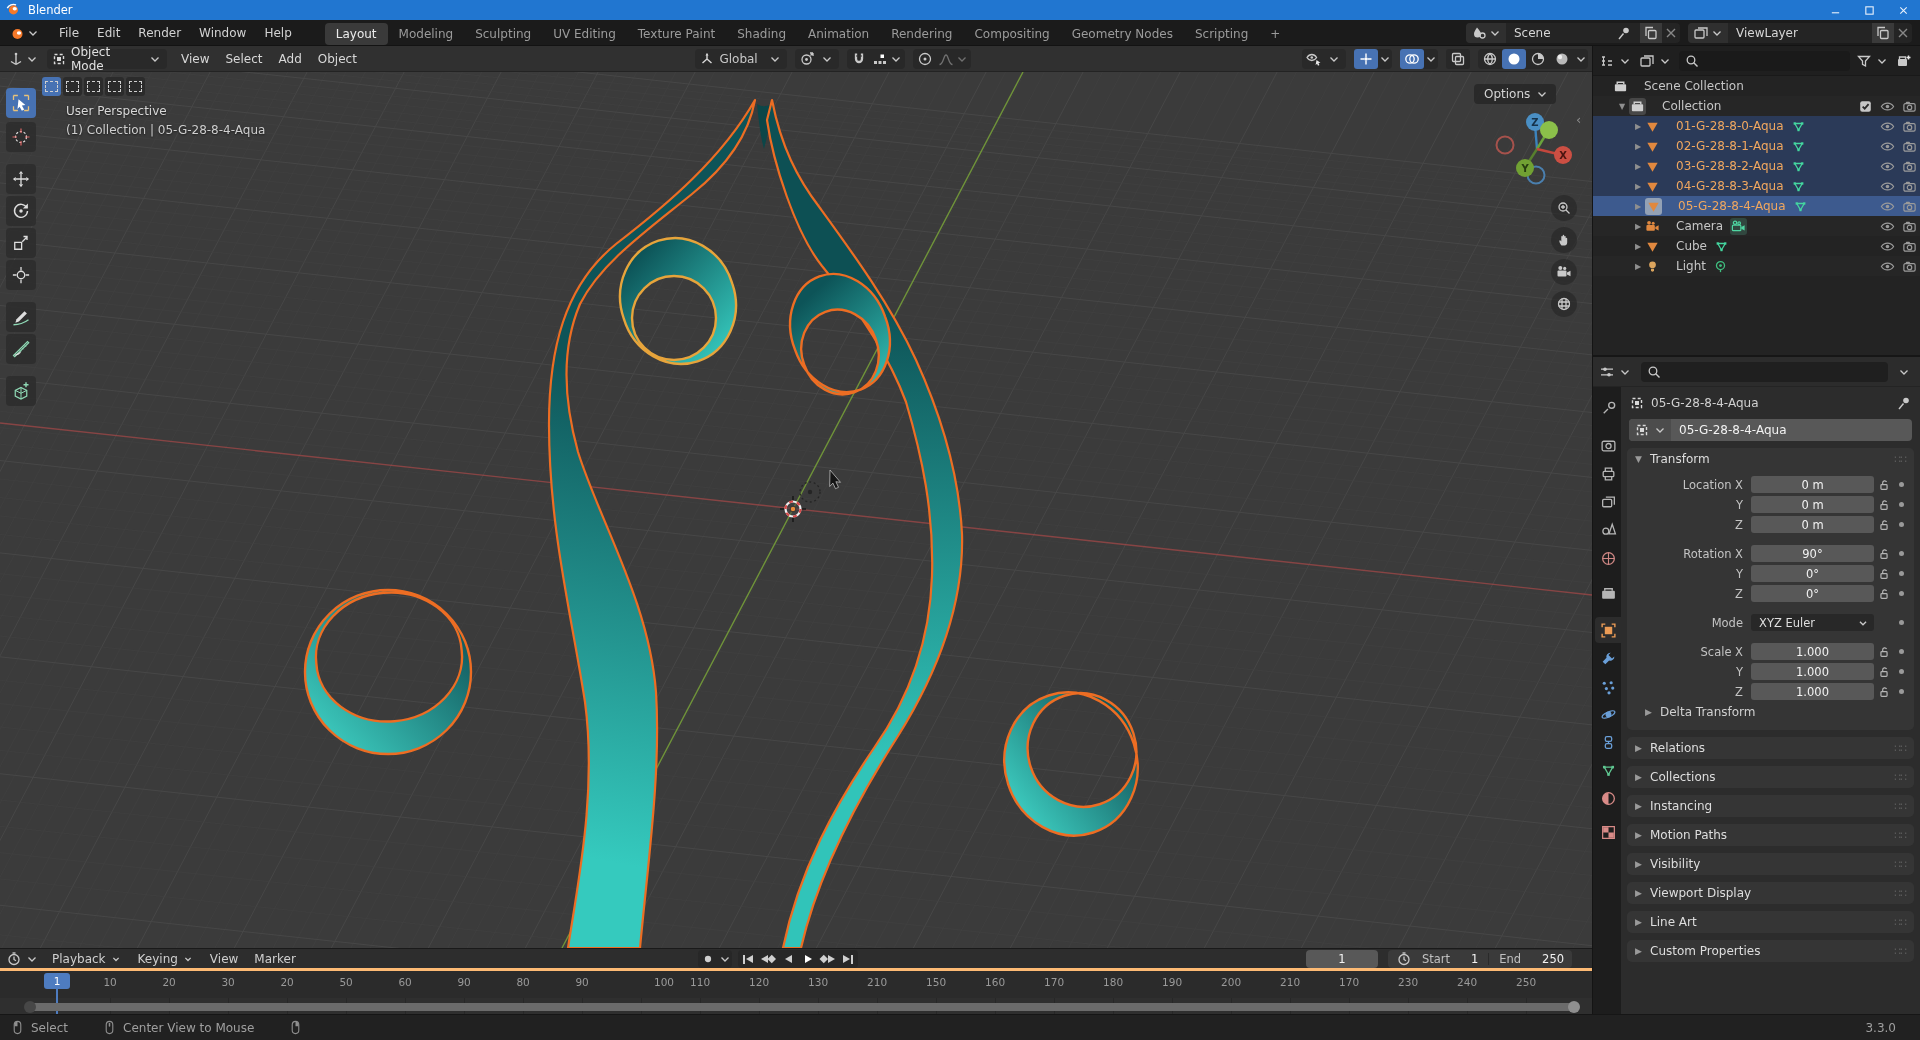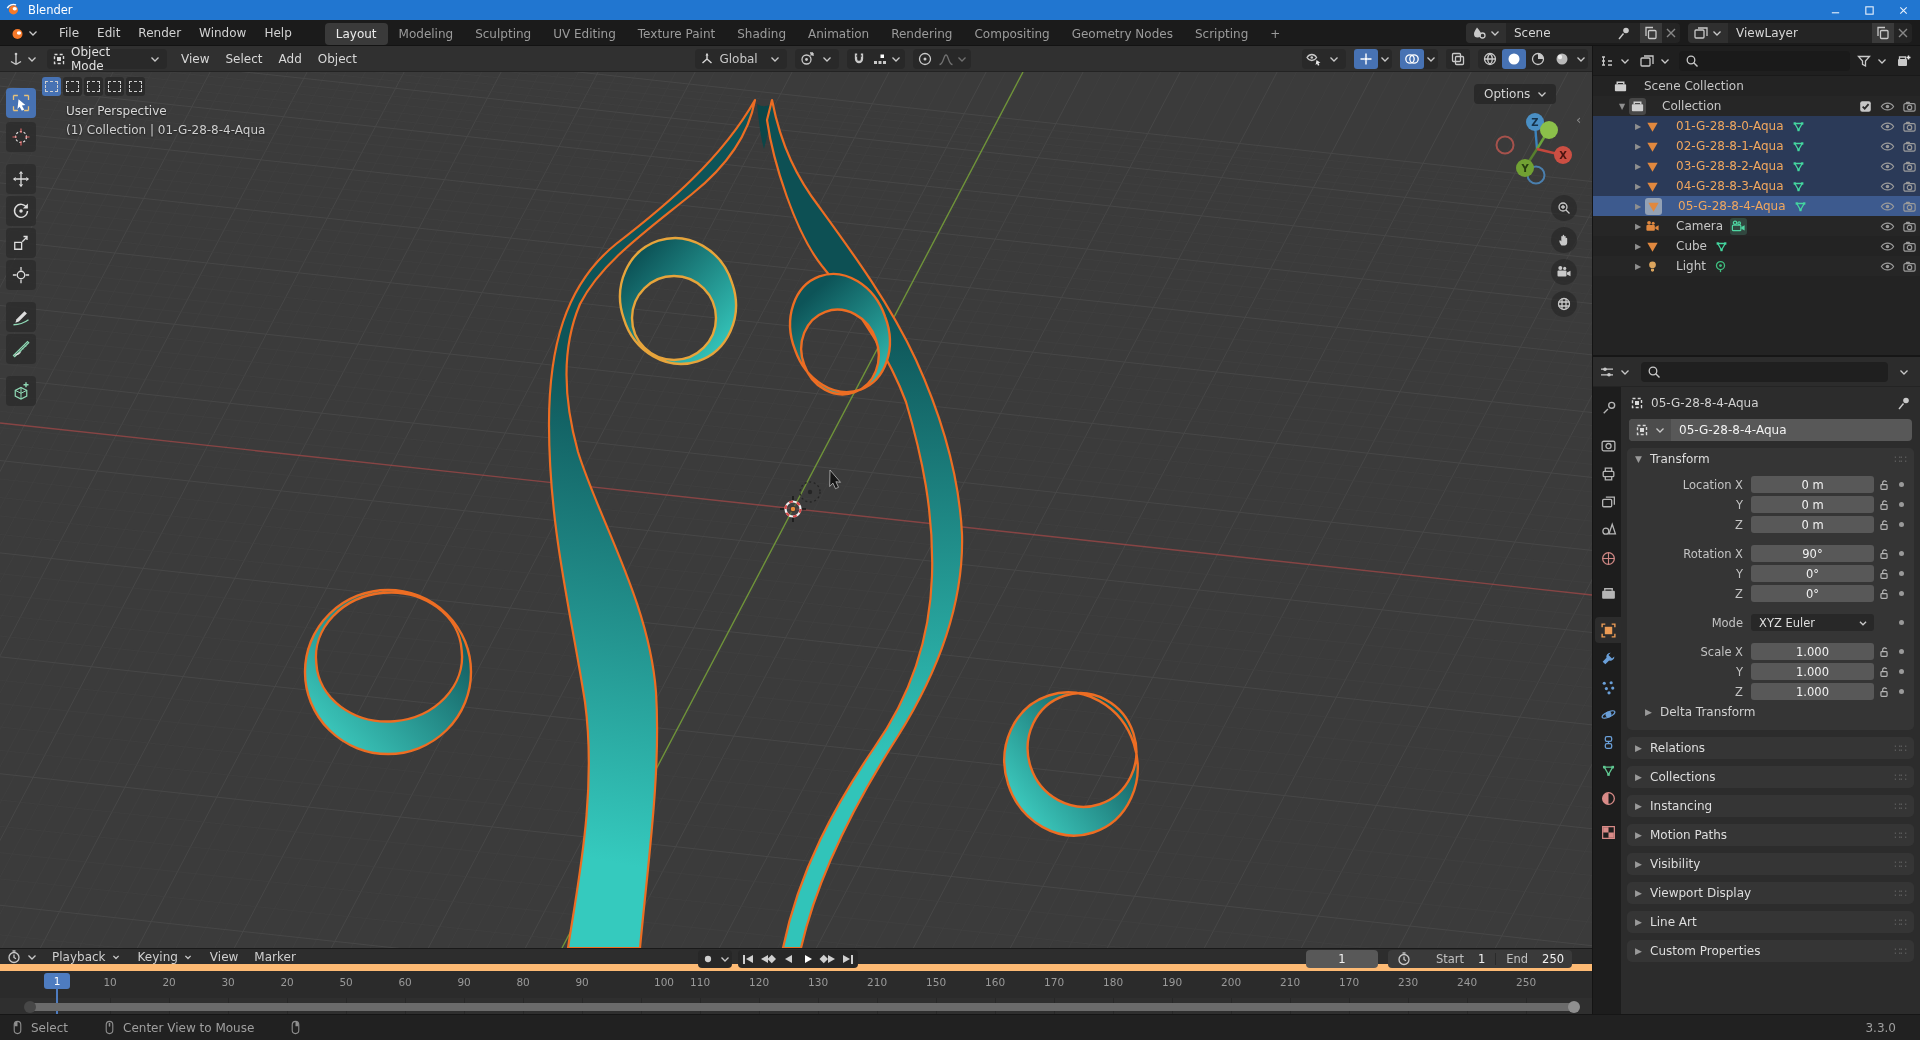--- a/index.html
+++ b/index.html
@@ -91,21 +91,21 @@
   .prow .pfield.dark{background:#282828;justify-content:flex-start;padding-left:8px;color:#dedede;position:relative}
   .prow .pfield.dark .ic{position:absolute;right:4px}
   .prow .plock{width:20px;display:flex;justify-content:center}
   .prow .pdot{width:14px;display:flex;justify-content:center}
   .dot{width:5px;height:5px;border-radius:3px;background:#9a9a9a}
   .pgap{height:8px}
   .deltarow{height:20px;display:flex;align-items:center;color:#d0d0d0;padding-left:18px;gap:5px}
 
   
   #timeline{left:0;top:948px;width:1592px;height:66px;background:#2b2b2b;border-top:1px solid #1a1a1a;box-sizing:border-box}
-  #tlhead{height:22px;background:#2d2d2d;display:flex;align-items:center;border-bottom:7px solid #fdba74;box-sizing:border-box}
+  #tlhead{height:22px;background:#2d2d2d;display:flex;align-items:center;border-bottom:3px solid #fdba74;box-sizing:border-box}
   .tmenu{padding:0 8px;color:#cfcfcf;display:flex;align-items:center;gap:4px}
   #transport{position:absolute;left:698px;top:950px;display:flex;align-items:center;gap:6px}
   .tgrp{display:flex;background:#272727;border-radius:4px;height:18px;align-items:center}
   .tpb{width:20px;height:18px;display:flex;align-items:center;justify-content:center;gap:1px}
   .t-l{width:0;height:0;border-top:4.5px solid transparent;border-bottom:4.5px solid transparent;border-right:7px solid #cfcfcf}
   .t-r{width:0;height:0;border-top:4.5px solid transparent;border-bottom:4.5px solid transparent;border-left:7px solid #cfcfcf}
   .t-r.white{border-left-color:#fff}
   .tbar{width:2.5px;height:9px;background:#cfcfcf}
   .tdiam{width:5.5px;height:5.5px;background:#cfcfcf;transform:rotate(45deg)}
   #framefield{position:absolute;left:1306px;top:950px;width:72px;height:18px;background:#585858;border-radius:4px;color:#f4f4f4;display:flex;align-items:center;justify-content:center;font-size:11.5px}
@@ -641,21 +641,21 @@
       <line x1="8" y1="0" x2="13" y2="0" stroke="#1a1a1a" stroke-width="1.6"></line>
       <circle r="7.5" fill="rgba(70,70,70,.5)" stroke="#eee" stroke-width="2.2"></circle>
       <circle r="7.5" fill="none" stroke="#d84a4a" stroke-width="2.2" stroke-dasharray="3.9 3.9"></circle>
       <circle r="2.8" fill="#e98c3b" stroke="#333" stroke-width="1"></circle>
     </g>
     <path transform="translate(830,470)" d="M0 0l10.5 12.3-4.6-.6 2.6 5.6-3 1.4-2.6-5.6-3.2 3.4z" fill="#151515" stroke="#d0d0d0" stroke-width=".7"></path>
   </svg>
 
   <div id="overlaytxt" class="abs">
     <div>User Perspective</div>
-    <div class="sub">(1) Collection | 01-G-28-8-4-Aqua</div>
+    <div class="sub">(1) Collection | 05-G-28-8-4-Aqua</div>
   </div>
   <div id="selmodes" class="abs">
       <span class="smbtn on">
         <span class="smbox"></span>
       </span>
       <span class="smbtn">
         <span class="smbox"></span>
       </span>
       <span class="smbtn">
         <span class="smbox"></span>
@@ -1494,21 +1494,21 @@
   </div>
   <div id="framefield">
       <span>1</span>
     </div>
   <div id="rangegrp">
     <span><svg class="ic" width="16" height="16" viewBox="0 0 16 16">
           <circle cx="8" cy="8.5" r="5" stroke="#c9c9c9" fill="none" stroke-width="1.3"></circle>
           <path d="M8 5.5v3l2 1.2" stroke="#c9c9c9" fill="none" stroke-width="1.3"></path>
           <path d="M6.5 2h3" stroke="#c9c9c9" stroke-width="1.4"></path>
         </svg></span>
-    <span style="margin-left:24px;color:#c0c0c0">Start</span>
+    <span style="margin-left:10px;color:#c0c0c0">Start</span>
     <span style="flex:1"></span>
     <span style="color:#f2f2f2">1</span>
     <span style="width:1px;height:12px;background:#2a2a2a;margin:0 10px"></span>
     <span style="color:#c0c0c0">End</span>
     <span style="flex:1"></span>
     <span style="color:#f2f2f2">250</span>
   </div>
   <div id="ruler">
       <span class="rlabel" style="left: 110.1px;">10</span>
       <span class="rlabel" style="left: 169.1px;">20</span>

